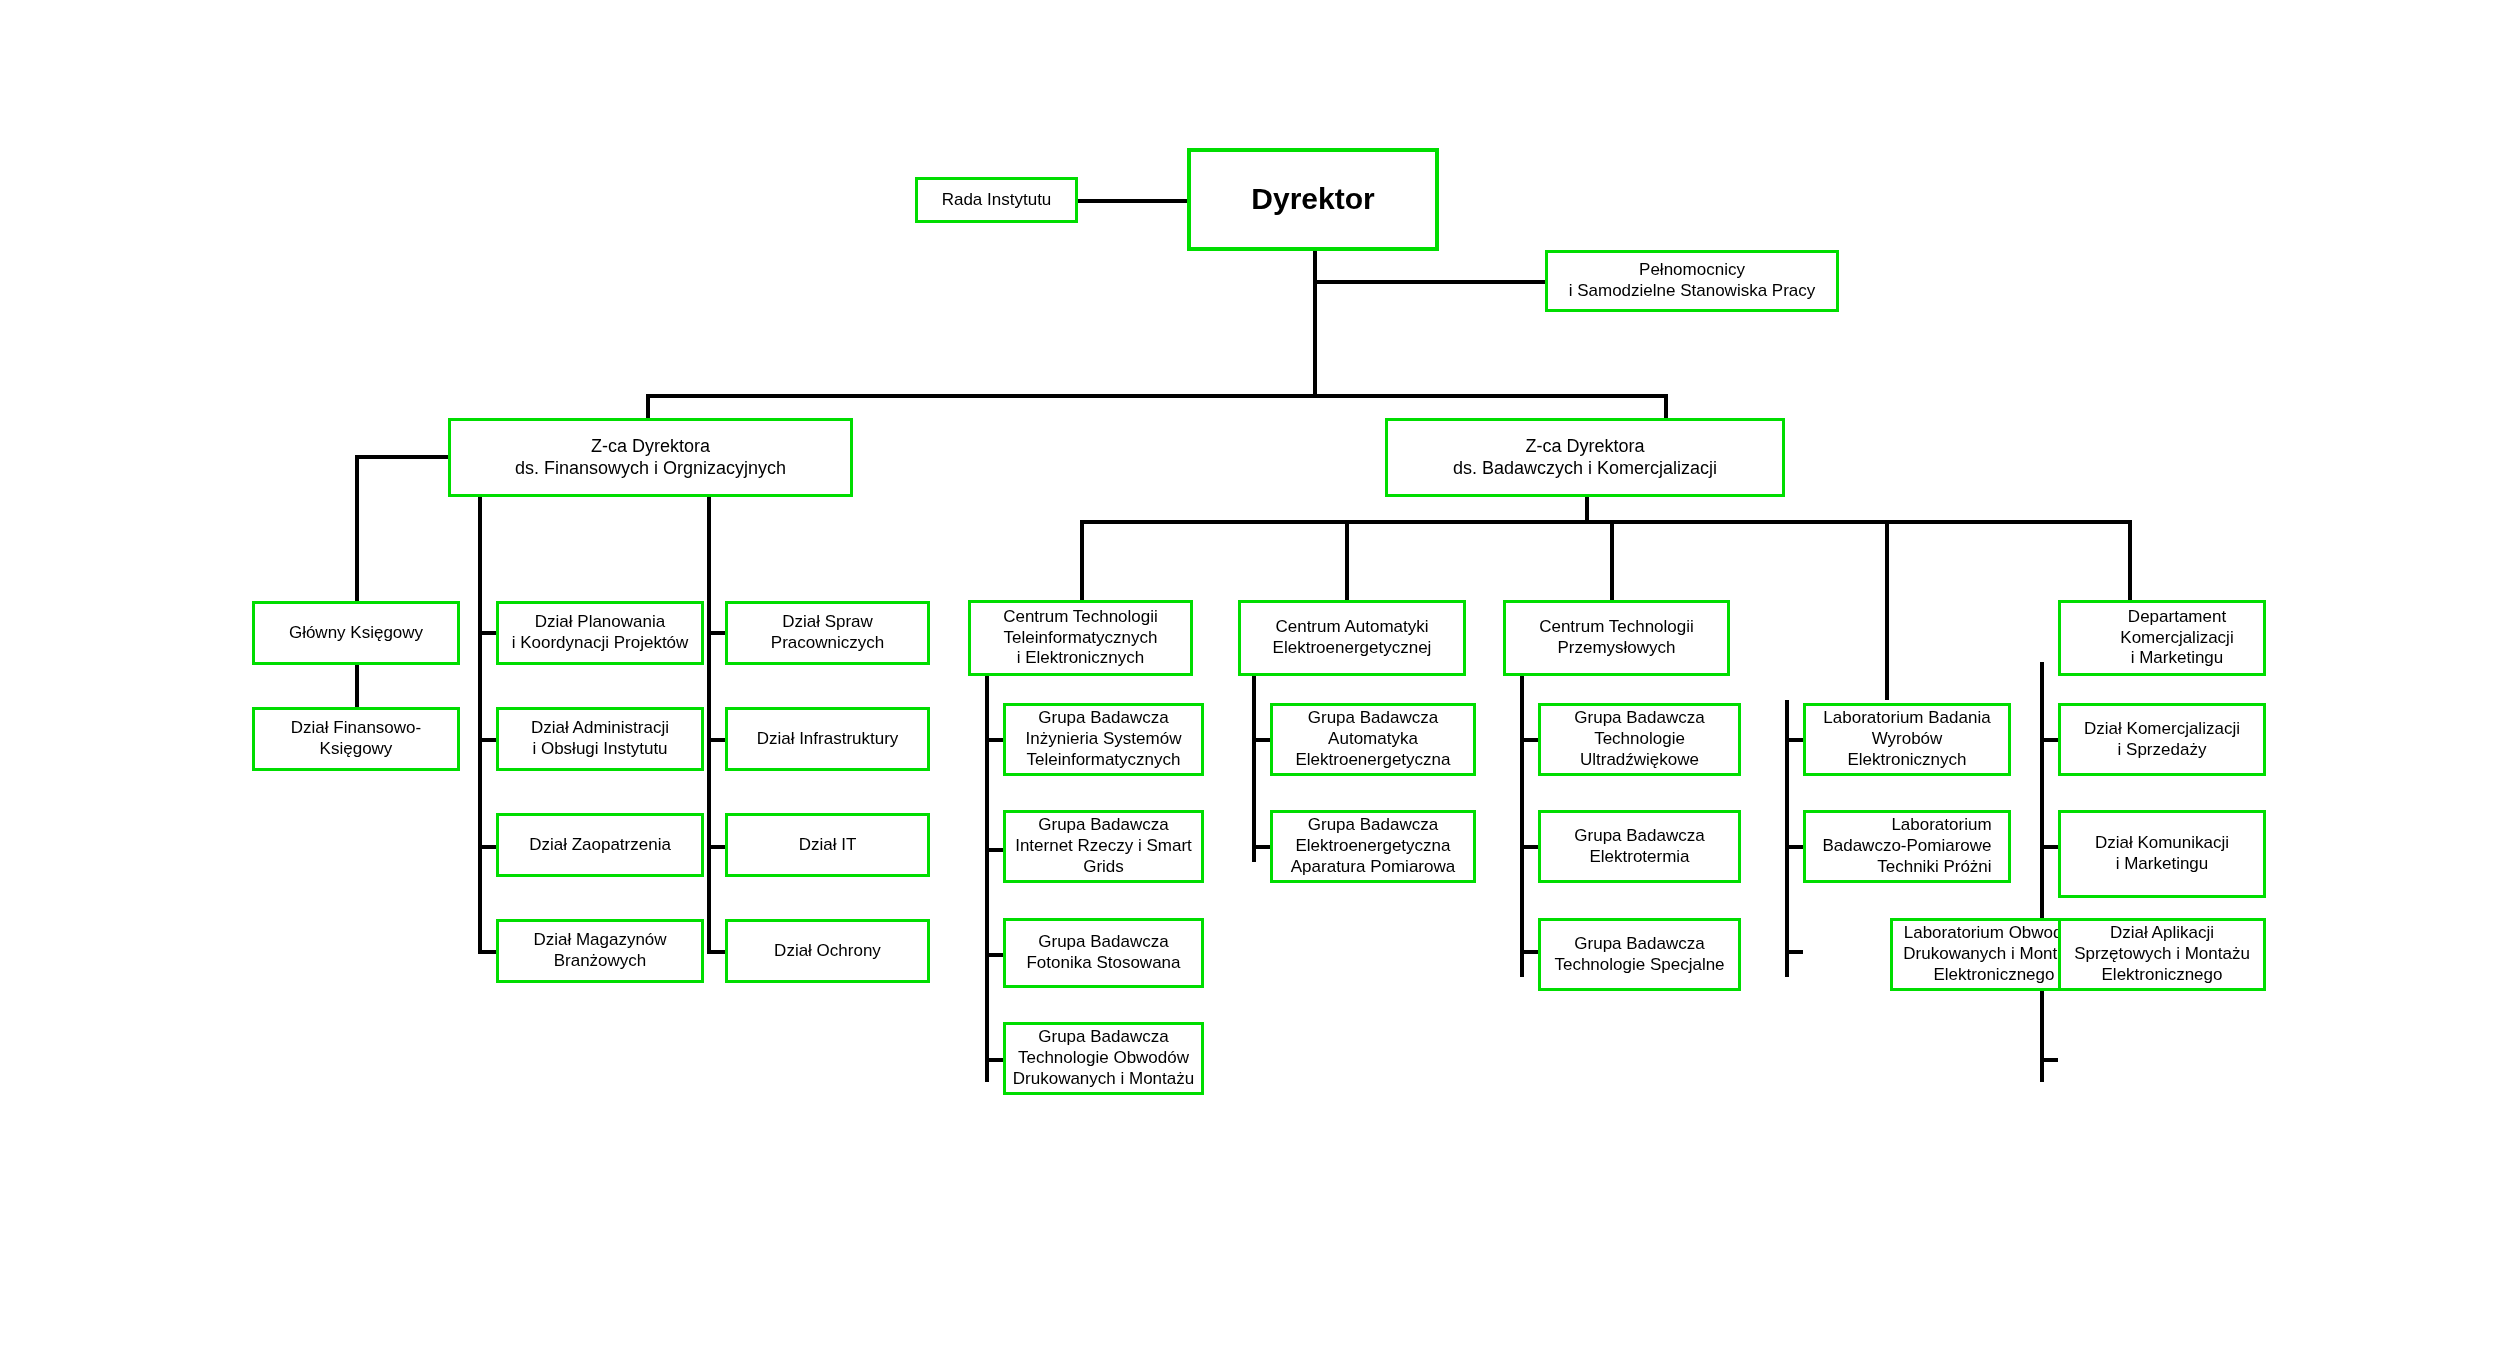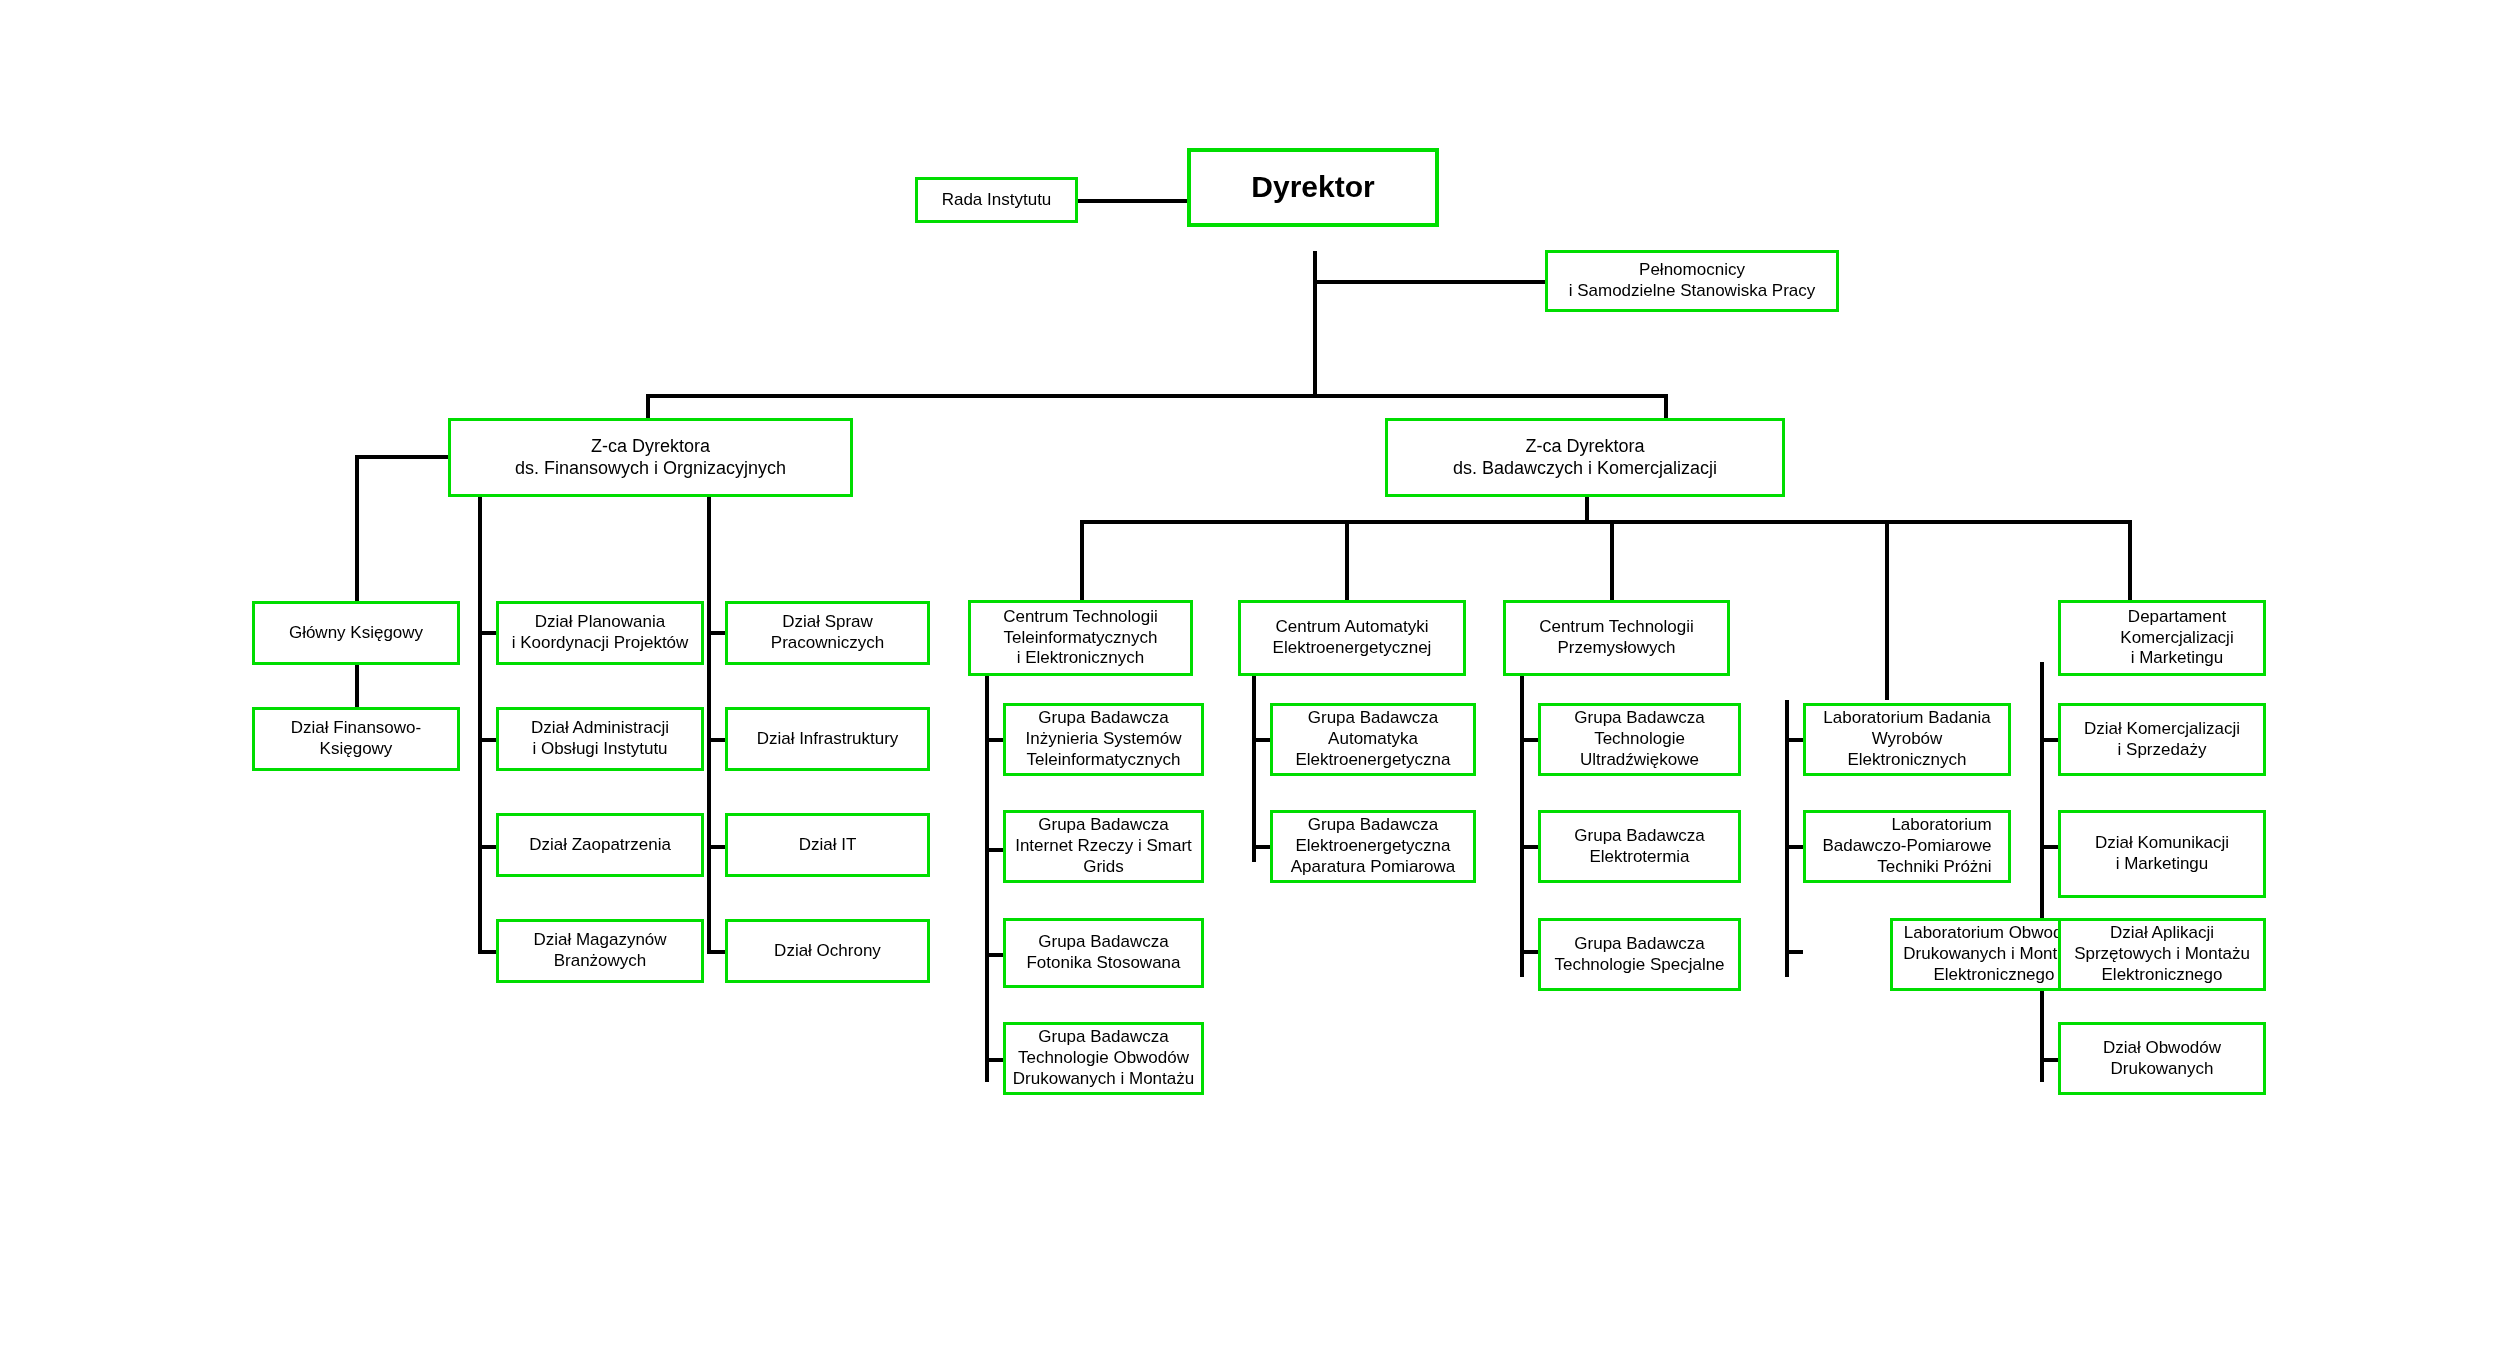--- a/index.html
+++ b/index.html
@@ -113,21 +113,21 @@
   <div class="conn h" style="left:1785px; top:738px; width:18px;"></div>
   <div class="conn h" style="left:1785px; top:845px; width:18px;"></div>
   <div class="conn h" style="left:1785px; top:950px; width:18px;"></div>
 
   <div class="conn v" style="left:2040px; top:662px; height:420px;"></div>
   <div class="conn h" style="left:2040px; top:738px; width:18px;"></div>
   <div class="conn h" style="left:2040px; top:845px; width:18px;"></div>
   <div class="conn h" style="left:2040px; top:953px; width:18px;"></div>
   <div class="conn h" style="left:2040px; top:1058px; width:18px;"></div>
 
-  <div class="node root" style="left:1187px; top:148px; width:252px; height:79px;">Dyrektor</div>
+  <div class="node root" style="left:1187px; top:148px; width:252px; height:103px;">Dyrektor</div>
 
   <div class="node council" style="left:915px; top:177px; width:163px; height:46px;">Rada Instytutu</div>
 
   <div class="node" style="left:1545px; top:250px; width:294px; height:62px;">Pełnomocnicy
 i Samodzielne Stanowiska Pracy</div>
 
   <div class="node lvl2" style="left:448px; top:418px; width:405px; height:79px;">Z-ca Dyrektora
 ds. Finansowych i Orgnizacyjnych</div>
 
   <div class="node lvl2" style="left:1385px; top:418px; width:400px; height:79px;">Z-ca Dyrektora
@@ -198,16 +198,14 @@
   <div class="node" style="left:2058px; top:600px; width:208px; height:76px;padding-left:34px;">Departament
 Komercjalizacji
 i Marketingu</div>
   <div class="node" style="left:2058px; top:703px; width:208px; height:73px;">Dział Komercjalizacji
 i Sprzedaży</div>
   <div class="node" style="left:2058px; top:810px; width:208px; height:88px;">Dział Komunikacji
 i Marketingu</div>
   <div class="node" style="left:2058px; top:918px; width:208px; height:73px;">Dział Aplikacji
 Sprzętowych i Montażu
 Elektronicznego</div>
-  <div class="node" style="left:2058px; top:1022px; width:208px; height:73px;">Dział Obwodów
-Drukowanych</div>
 
 </div>
 
 </body></html>

